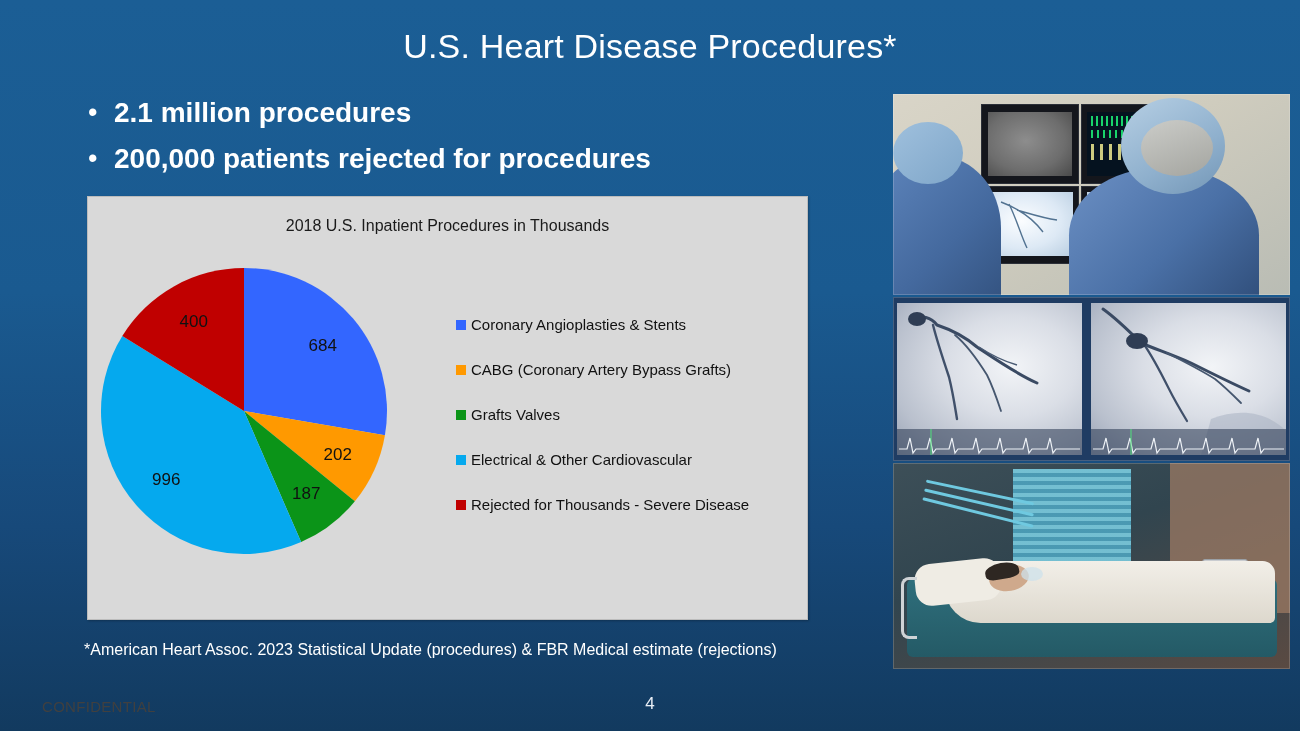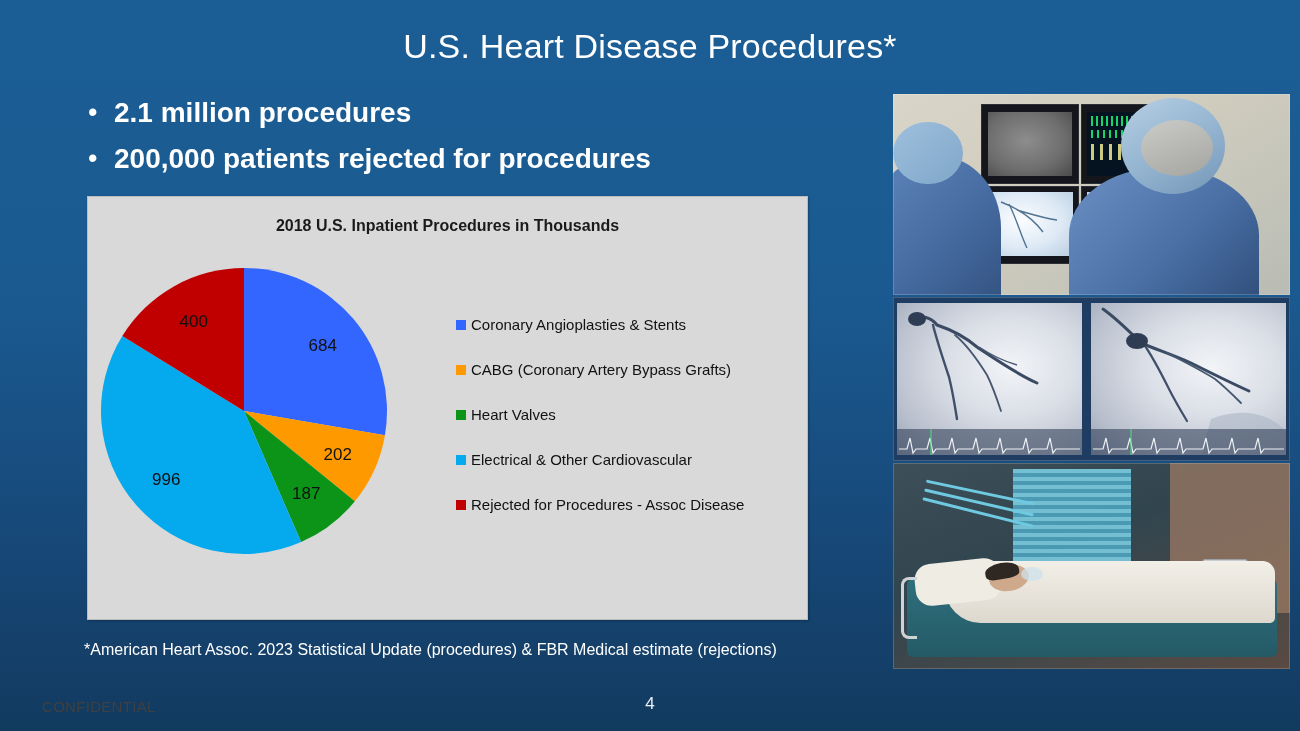--- a/index.html
+++ b/index.html
@@ -29,21 +29,21 @@
 
   
   #chart-panel {
     position:absolute; left:87px; top:196px; width:721px; height:424px;
     background:#d9d9d9;
     border:1px solid #bcbcbc;
     box-shadow: 1px 1px 2px rgba(0,0,0,0.25);
   }
   #chart-title {
     position:absolute; left:0; top:20px; width:100%;
-    text-align:center; color:#1a1a1a; font-size:16px; font-weight:700;
+    text-align:center; color:#1a1a1a; font-size:16px; font-weight:400;
   }
   #pie-wrap { position:absolute; left:8px; top:48px; width:330px; height:340px; }
   #pie-svg { display:block; }
   .pie-label { font-size:17px; fill:#111111; font-family:"Liberation Sans", sans-serif; }
 
   #legend { position:absolute; left:368px; top:105px; width:345px; }
   .legend-row { display:flex; align-items:center; height:45px; }
   .legend-swatch { width:10px; height:10px; flex:0 0 10px; margin-right:5px; }
   .legend-label { font-size:15px; color:#111111; white-space:nowrap; }
 
@@ -152,29 +152,29 @@
     <div class="legend-row">
       <span class="legend-swatch" style="background:#3366FF"></span>
       <span class="legend-label">Coronary Angioplasties &amp; Stents</span>
     </div>
     <div class="legend-row">
       <span class="legend-swatch" style="background:#FF9900"></span>
       <span class="legend-label">CABG (Coronary Artery Bypass Grafts)</span>
     </div>
     <div class="legend-row">
       <span class="legend-swatch" style="background:#0B9418"></span>
-      <span class="legend-label">Heart Valves</span>
+      <span class="legend-label">Grafts Valves</span>
     </div>
     <div class="legend-row">
       <span class="legend-swatch" style="background:#05A9EE"></span>
       <span class="legend-label">Electrical &amp; Other Cardiovascular</span>
     </div>
     <div class="legend-row">
       <span class="legend-swatch" style="background:#C00000"></span>
-      <span class="legend-label">Rejected for Procedures - Assoc Disease</span>
+      <span class="legend-label">Rejected for Thousands - Severe Disease</span>
     </div>
   </div>
 </div>
 
 <div id="footnote">*American Heart Assoc. 2023 Statistical Update (procedures) &amp; FBR Medical estimate (rejections)</div>
 
 <div id="photos">
 
   <div class="photo" id="photo-cathlab">
     <div class="cath-bg"></div>

